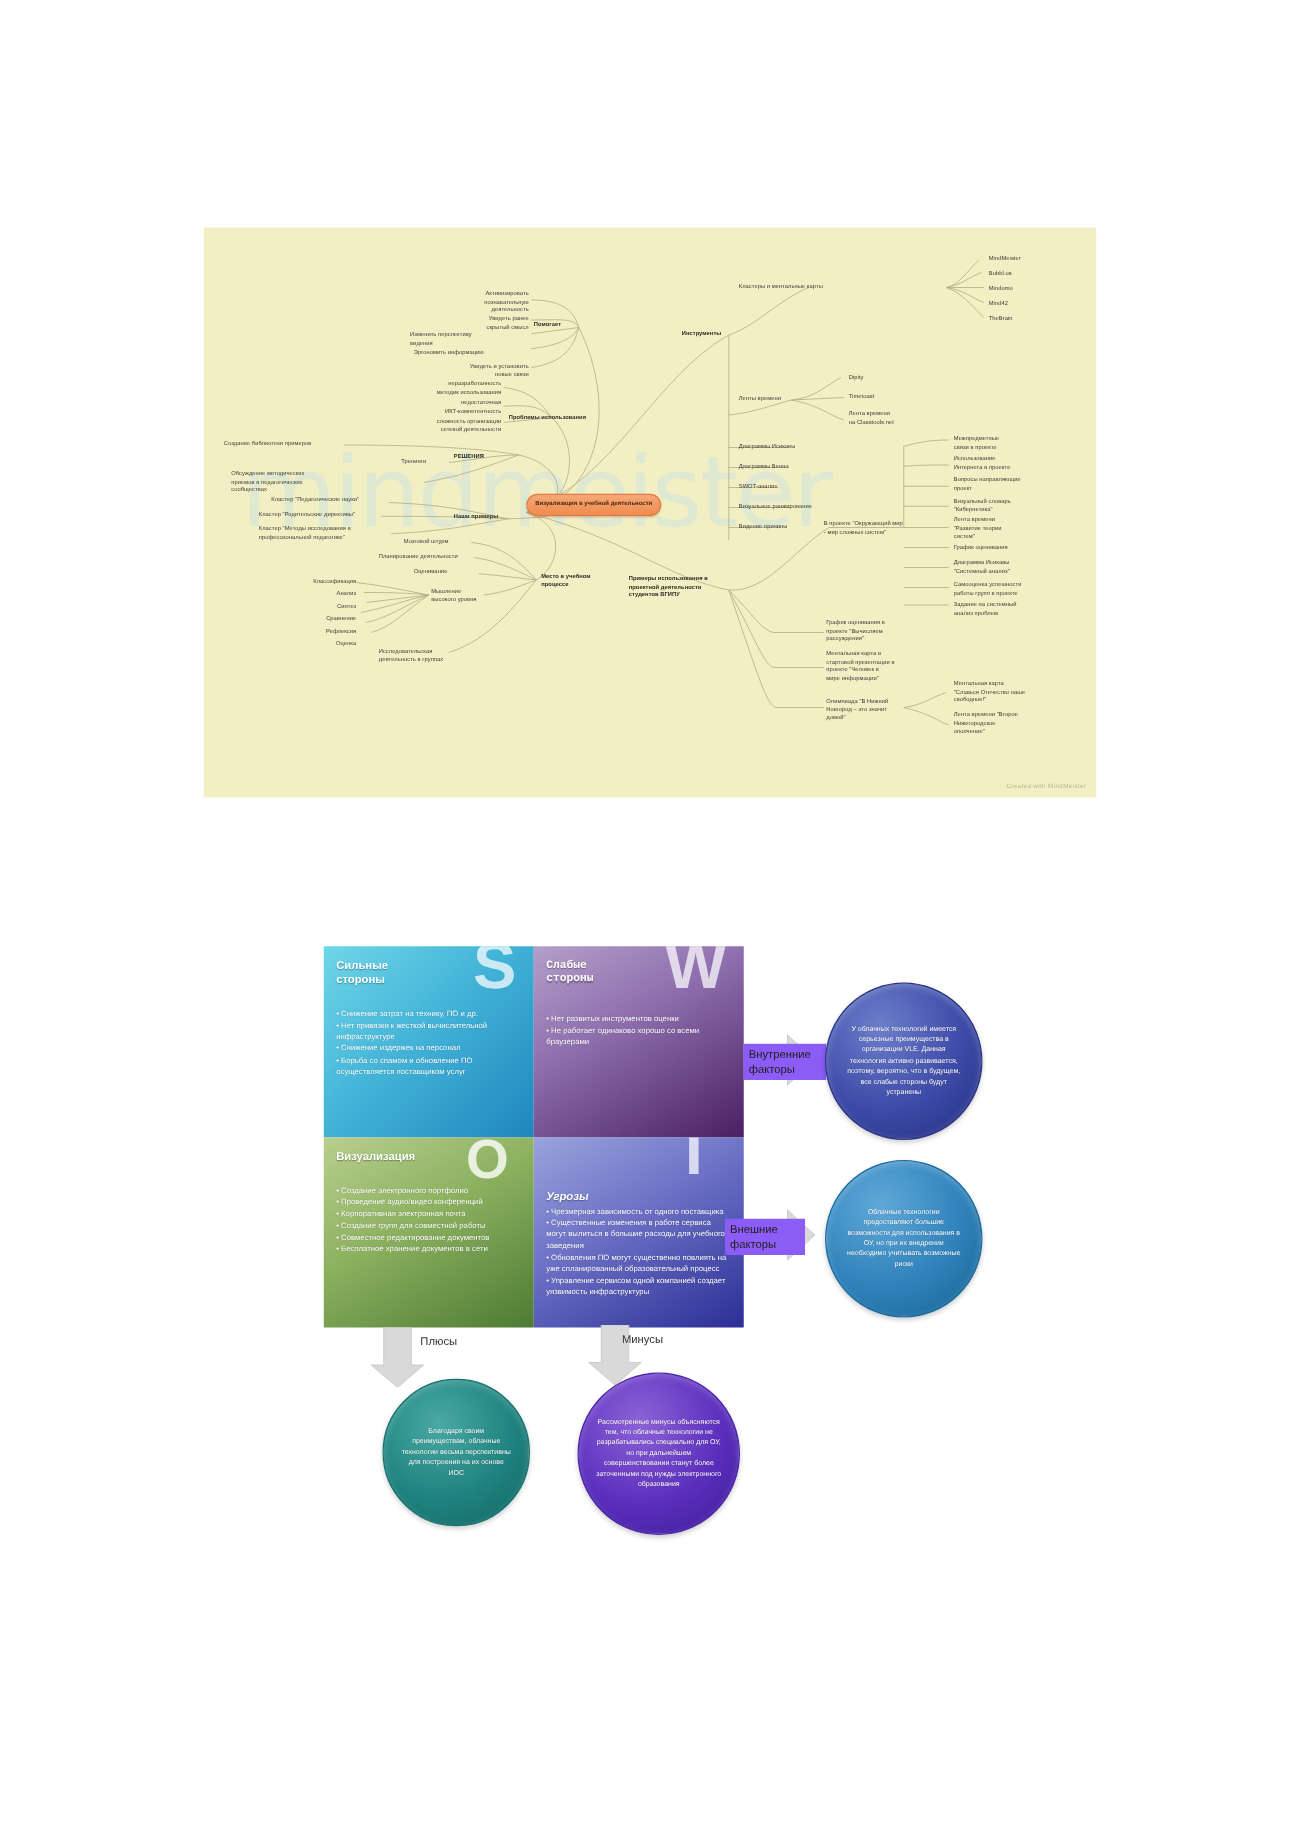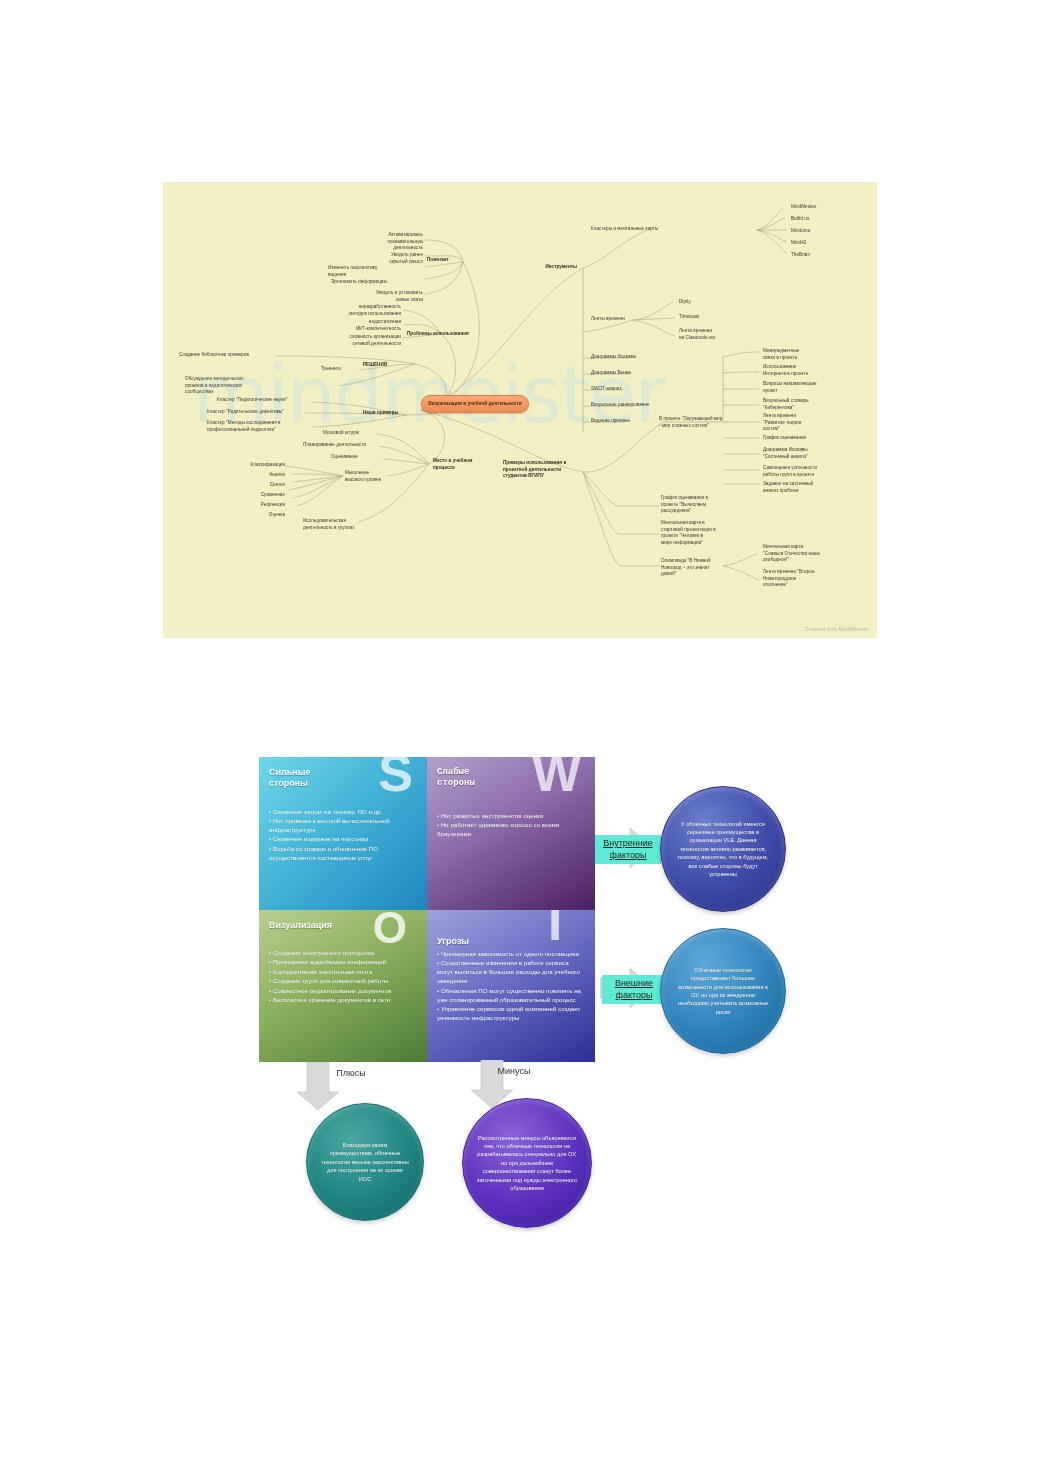--- a/index.html
+++ b/index.html
@@ -92,32 +92,31 @@
     margin:0;padding:0;list-style:none;
     font-size:6.2px;line-height:1.45;color:#ffffff;
     text-shadow:0 0 1px rgba(0,0,0,.25);
   }
   .q-list li{margin:0 0 .5px 0;}
   .q-list li:before{content:"• ";}
   .q-s .q-title,.q-o .q-title{margin-bottom:18px;}
   .q-s .q-list{margin-top:10px;}
   .q-w .q-list{margin-top:22px;}
   .q-o .q-list{margin-top:18px;}
-  .q-t .q-title{margin-top:16px;margin-bottom:3px;}
+  .q-t .q-title{margin-top:32px;margin-bottom:3px;font-style:italic;}
 
   
   .arrow-right{position:absolute;width:52px;height:44px;}
   .arrow-down{position:absolute;width:44px;height:48px;}
   .side-label{
     position:absolute;
     font-size:9px;line-height:1.3;color:#222;
-    background:#5eead4;
+    background:#8b5cf6;
     padding:3px 4px;
-    text-align:center;
-    text-decoration:underline;
+    text-align:left;
   }
   .down-label{
     position:absolute;font-size:9px;color:#333;text-align:center;width:60px;
   }
   .circle{
     position:absolute;border-radius:50%;
     display:flex;align-items:center;justify-content:center;
     text-align:center;color:#fff;
     box-sizing:border-box;
     padding:0 14px;
@@ -404,21 +403,21 @@
 
   <svg class="arrow-right" style="left:600px;top:826px;" viewBox="0 0 52 44">
     <polygon points="0,12 30,12 30,2 52,22 30,42 30,32 0,32" fill="#d9d9d9" stroke="#cccccc" stroke-width="0.8"></polygon>
   </svg>
   <svg class="arrow-right" style="left:600px;top:966px;" viewBox="0 0 52 44">
     <polygon points="0,12 30,12 30,2 52,22 30,42 30,32 0,32" fill="#d9d9d9" stroke="#cccccc" stroke-width="0.8"></polygon>
   </svg>
 
   <div class="side-label" style="left:595px;top:835px;width:58px;white-space:pre-line;">Внутренние
 факторы</div>
-  <div class="side-label" style="left:602px;top:975px;width:56px;white-space:pre-line;">Внешние
+  <div class="side-label" style="left:580px;top:975px;width:56px;white-space:pre-line;">Внешние
 факторы</div>
 
   <svg class="arrow-down" style="left:296px;top:1062px;" viewBox="0 0 44 48">
     <polygon points="11,0 33,0 33,30 43,30 22,48 1,30 11,30" fill="#d9d9d9" stroke="#cccccc" stroke-width="0.8"></polygon>
   </svg>
   <svg class="arrow-down" style="left:470px;top:1060px;" viewBox="0 0 44 48">
     <polygon points="11,0 33,0 33,30 43,30 22,48 1,30 11,30" fill="#d9d9d9" stroke="#cccccc" stroke-width="0.8"></polygon>
   </svg>
 
   <div class="down-label" style="left:321px;top:1068px;">Плюсы</div>

